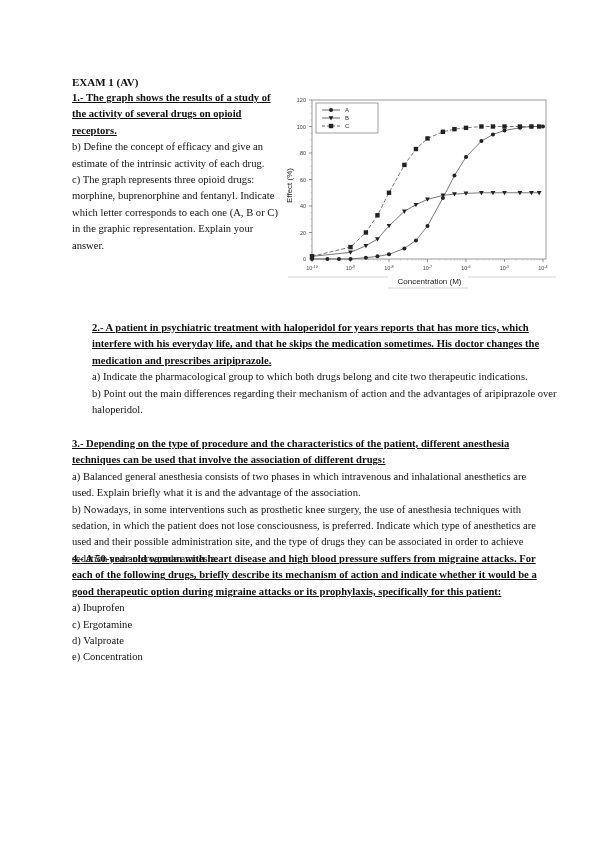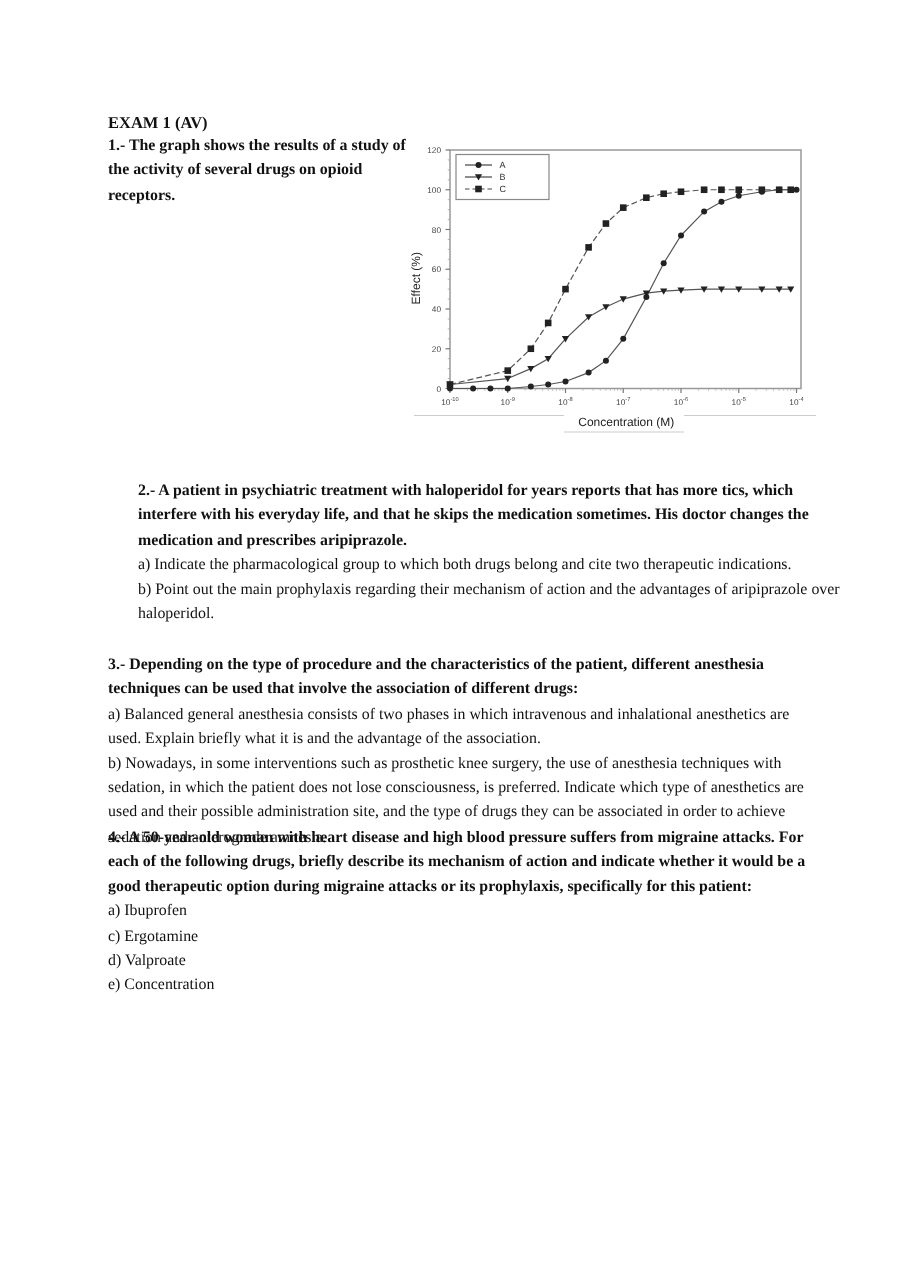--- a/index.html
+++ b/index.html
@@ -3,41 +3,43 @@
   <meta charset="utf-8">
   <style>
     html, body { margin: 0; padding: 0; background: #ffffff; }
     body {
       width: 600px; height: 848px; position: relative; overflow: hidden;
       font-family: "Liberation Serif", "DejaVu Serif", serif;
       color: #111;
     }
     .page { position: absolute; left: 0; top: 0; width: 548px; height: 848px; }
     .block { position: absolute; left: 72px; font-size: 10.6px; line-height: 16.4px; }
-    .b { font-weight: bold; }
+    .b { font-weight: bold; text-decoration: underline; }
     .exam-title { top: 74px; font-weight: bold; font-size: 11px; }
     .q1 { top: 90px; width: 212px; }
     .q2 { top: 320px; width: 470px; margin-left: 20px; }
     .q3 { top: 436px; width: 470px; }
     .q4 { top: 551px; width: 470px; }
     p { margin: 0; }
     .chart {
-      position: absolute; left: 272px; top: 94px; width: 276px; height: 200px; text-decoration: underline;
+      position: absolute; left: 284px; top: 94px; width: 276px; height: 200px; text-decoration: underline;
     }
     .chart svg { position: absolute; left: 0; top: 0; }
   </style>
 </head>
 <body>
 
 <div class="page">
 
   <div class="block exam-title">EXAM 1 (AV)</div>
 
   <div class="block q1">
     <p class="b">1.- The graph shows the results of a study of the activity of several drugs on opioid receptors.</p>
+    <p>b) Define the concept of efficacy and give an estimate of the intrinsic activity of each drug.</p>
+    <p>c) The graph represents three opioid drugs: morphine, buprenorphine and fentanyl. Indicate which letter corresponds to each one (A, B or C) in the graphic representation. Explain your answer.</p>
   </div>
 
   <div class="chart">
     <svg id="chart-svg" width="276" height="200" viewBox="0 0 276 200">
         <rect x="28" y="6" width="234" height="159" fill="none" stroke="#999" stroke-width="1"></rect>
         <line x1="25" y1="165" x2="28" y2="165" stroke="#777" stroke-width="0.8"></line>
         <line x1="26.5" y1="158.375" x2="28" y2="158.375" stroke="#aaa" stroke-width="0.6"></line>
         <line x1="26.5" y1="151.75" x2="28" y2="151.75" stroke="#aaa" stroke-width="0.6"></line>
         <line x1="26.5" y1="145.125" x2="28" y2="145.125" stroke="#aaa" stroke-width="0.6"></line>
         <text x="22" y="167" font-size="5.5" text-anchor="end" fill="#444" font-family="Liberation Sans, sans-serif">0</text>
@@ -200,21 +202,21 @@
         <text x="61" y="26.2" font-size="6" fill="#333" font-family="Liberation Sans, sans-serif">B</text>
         <line x1="38" y1="32" x2="56" y2="32" stroke="#444" stroke-width="0.8" stroke-dasharray="3,2"></line>
         <rect x="44.8" y="29.8" width="4.4" height="4.4" fill="#222"></rect>
         <text x="61" y="34.2" font-size="6" fill="#333" font-family="Liberation Sans, sans-serif">C</text>
       </svg>
   </div>
 
   <div class="block q2">
     <p class="b">2.- A patient in psychiatric treatment with haloperidol for years reports that has more tics, which interfere with his everyday life, and that he skips the medication sometimes. His doctor changes the medication and prescribes aripiprazole.</p>
     <p>a) Indicate the pharmacological group to which both drugs belong and cite two therapeutic indications.</p>
-    <p>b) Point out the main prophylaxis regarding their mechanism of action and the advantages of aripiprazole over haloperidol.</p>
+    <p>b) Point out the main differences regarding their mechanism of action and the advantages of aripiprazole over haloperidol.</p>
   </div>
 
   <div class="block q3">
     <p class="b">3.- Depending on the type of procedure and the characteristics  of the patient, different anesthesia techniques can be used that involve the association of different drugs:</p>
     <p>a) Balanced general anesthesia consists of two phases in which intravenous and inhalational anesthetics are used. Explain briefly what it is and the advantage of the association.</p>
     <p>b) Nowadays, in some   interventions such as prosthetic knee surgery, the use of anesthesia techniques with sedation, in which the patient does not lose consciousness, is preferred. Indicate which type of anesthetics are used and their possible administration site, and the type of drugs they can be associated in order to achieve sedation and anterograde amnesia.</p>
   </div>
 
   <div class="block q4">
     <p class="b">4.- A 50-year-old woman with heart disease and high blood pressure suffers from migraine attacks. For each of the following drugs, briefly describe its mechanism of action and indicate whether it would be a good therapeutic option during migraine attacks or its prophylaxis, specifically for this patient:</p>

